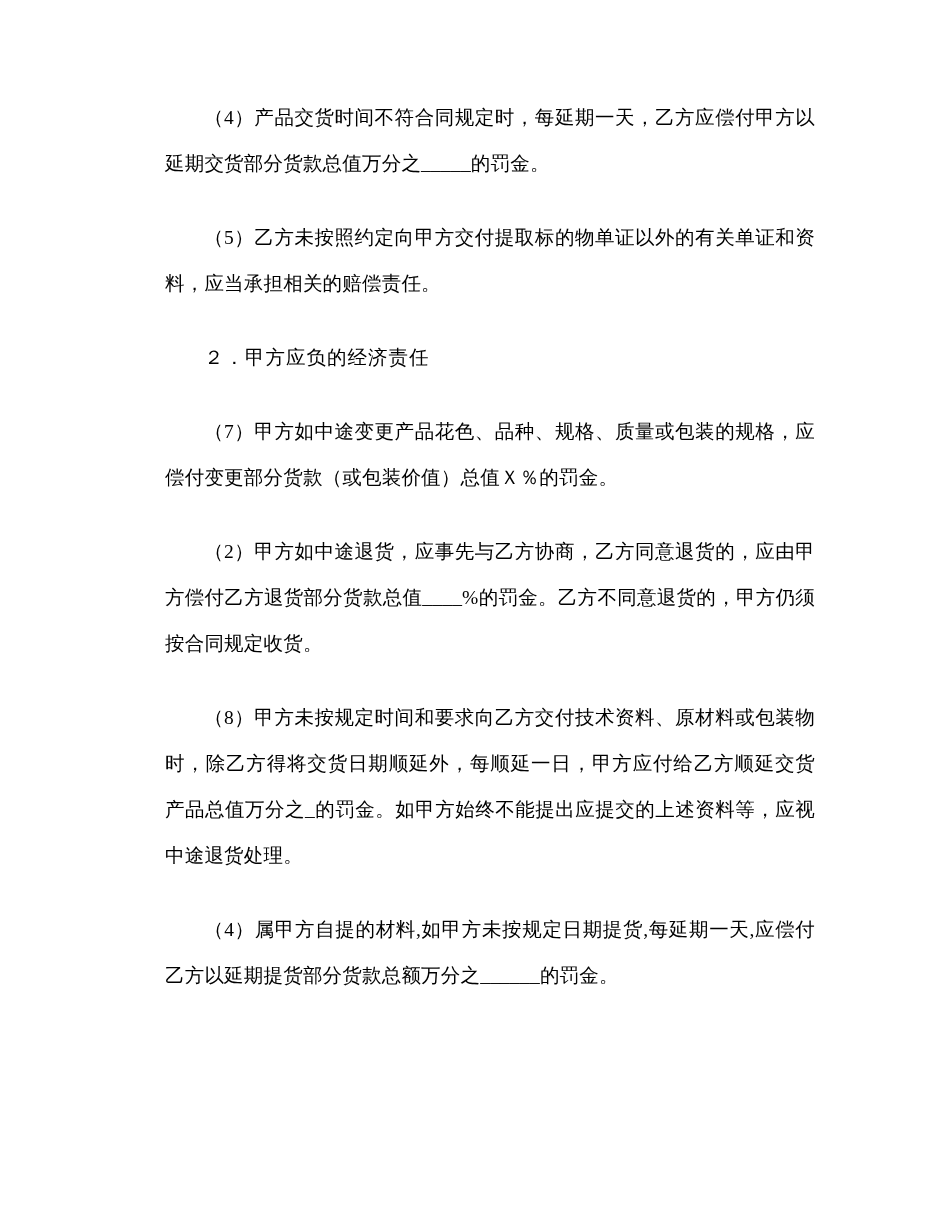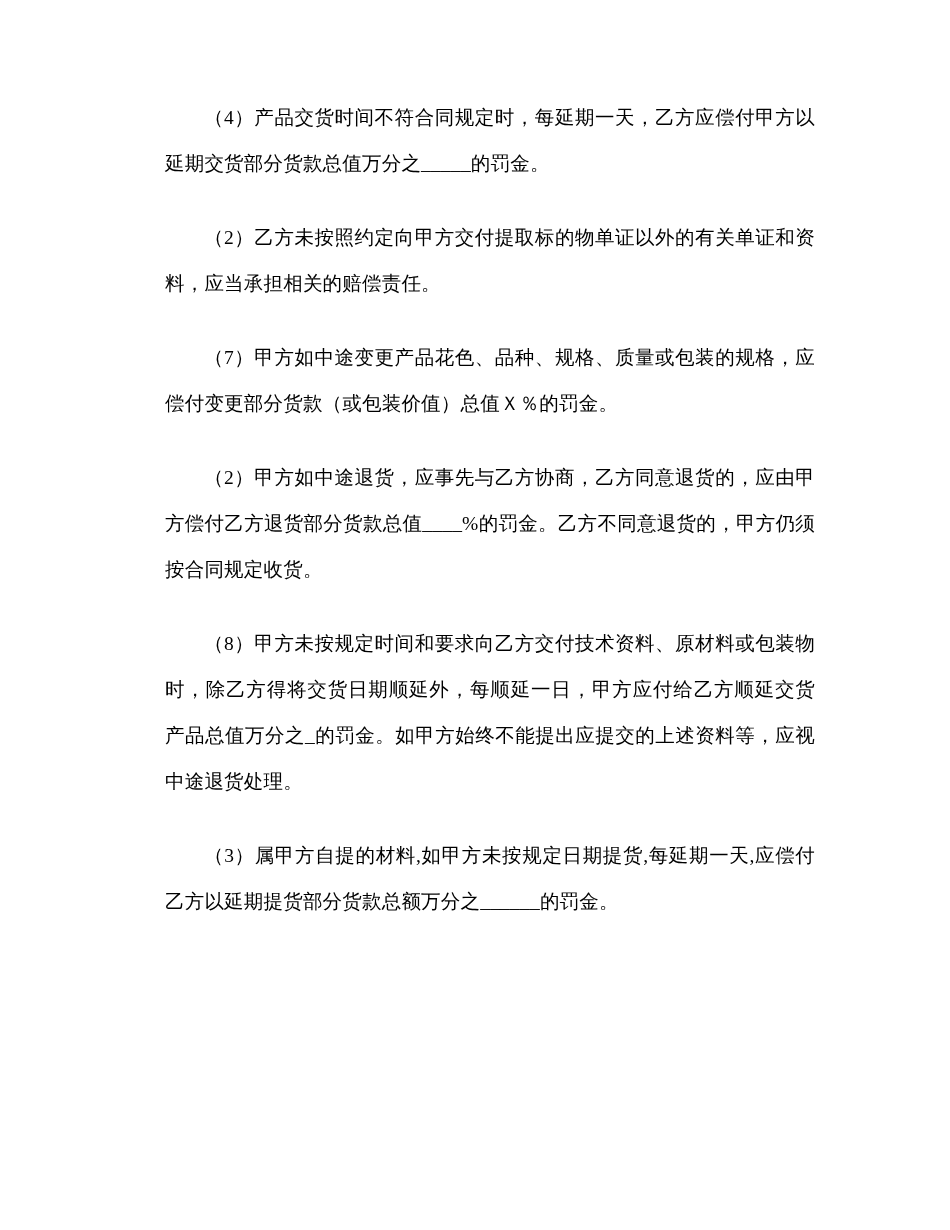--- a/index.html
+++ b/index.html
@@ -43,19 +43,20 @@
   .para:last-child {
     margin-bottom: 0;
   }
 </style>
 </head>
 <body>
 
 <div class="page">
   <div class="doc-body">
     <p class="para indent">（4）产品交货时间不符合同规定时，每延期一天，乙方应偿付甲方以延期交货部分货款总值万分之_____的罚金。</p>
-    <p class="para indent">（2）乙方未按照约定向甲方交付提取标的物单证以外的有关单证和资料，应当承担相关的赔偿责任。</p>
+    <p class="para indent">（5）乙方未按照约定向甲方交付提取标的物单证以外的有关单证和资料，应当承担相关的赔偿责任。</p>
+    <p class="para heading">２．甲方应负的经济责任</p>
     <p class="para indent">（7）甲方如中途变更产品花色、品种、规格、质量或包装的规格，应偿付变更部分货款（或包装价值）总值Ｘ％的罚金。</p>
     <p class="para indent">（2）甲方如中途退货，应事先与乙方协商，乙方同意退货的，应由甲方偿付乙方退货部分货款总值____%的罚金。乙方不同意退货的，甲方仍须按合同规定收货。</p>
     <p class="para indent">（8）甲方未按规定时间和要求向乙方交付技术资料、原材料或包装物时，除乙方得将交货日期顺延外，每顺延一日，甲方应付给乙方顺延交货产品总值万分之_的罚金。如甲方始终不能提出应提交的上述资料等，应视中途退货处理。</p>
-    <p class="para indent">（3）属甲方自提的材料,如甲方未按规定日期提货,每延期一天,应偿付乙方以延期提货部分货款总额万分之______的罚金。</p>
+    <p class="para indent">（4）属甲方自提的材料,如甲方未按规定日期提货,每延期一天,应偿付乙方以延期提货部分货款总额万分之______的罚金。</p>
   </div>
 </div>
 
 </body></html>

